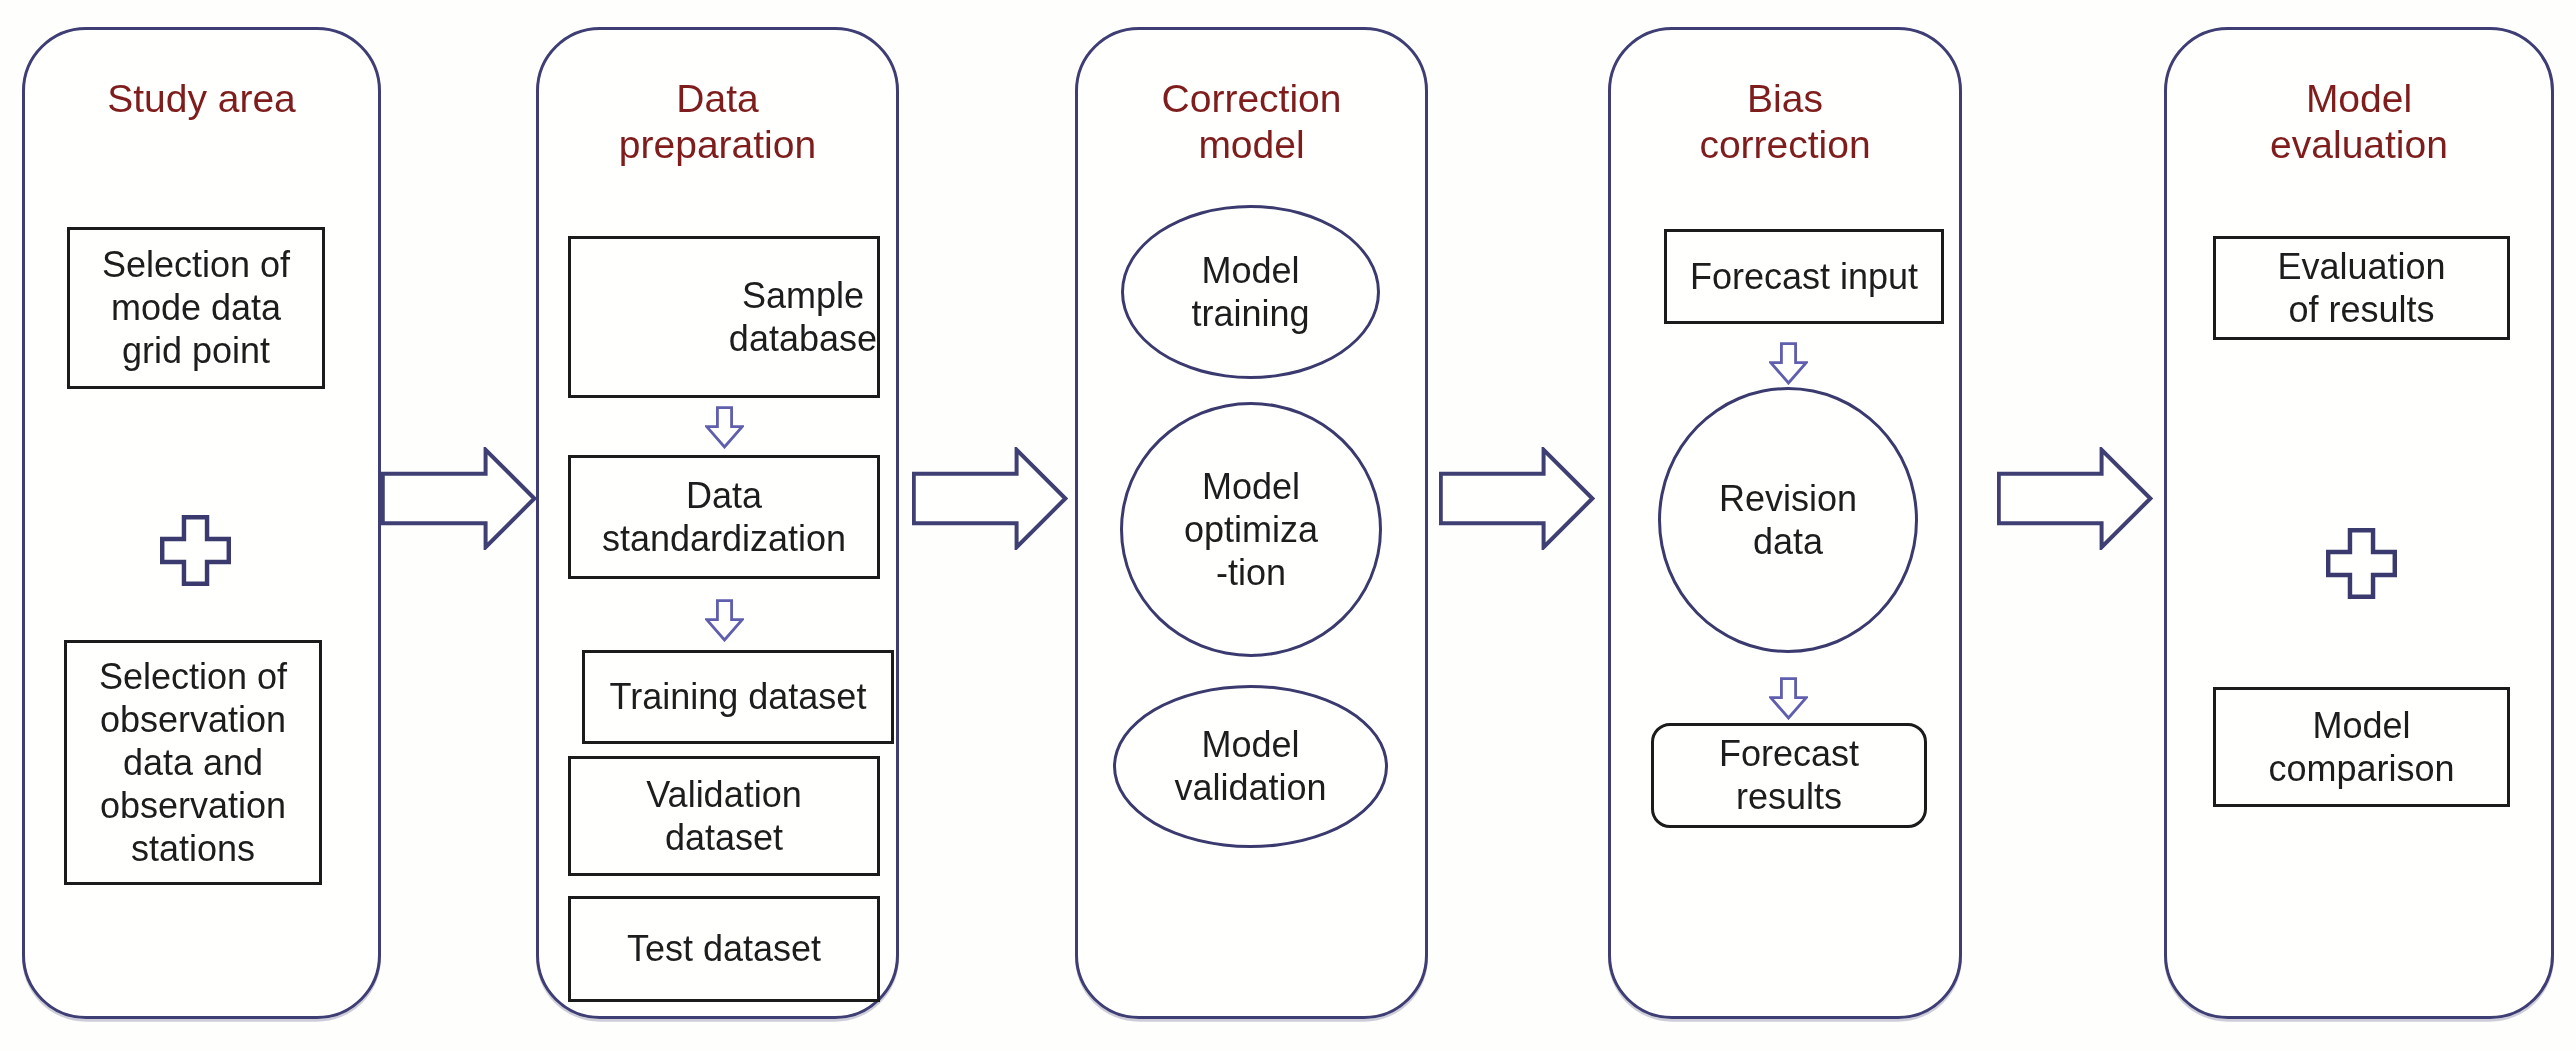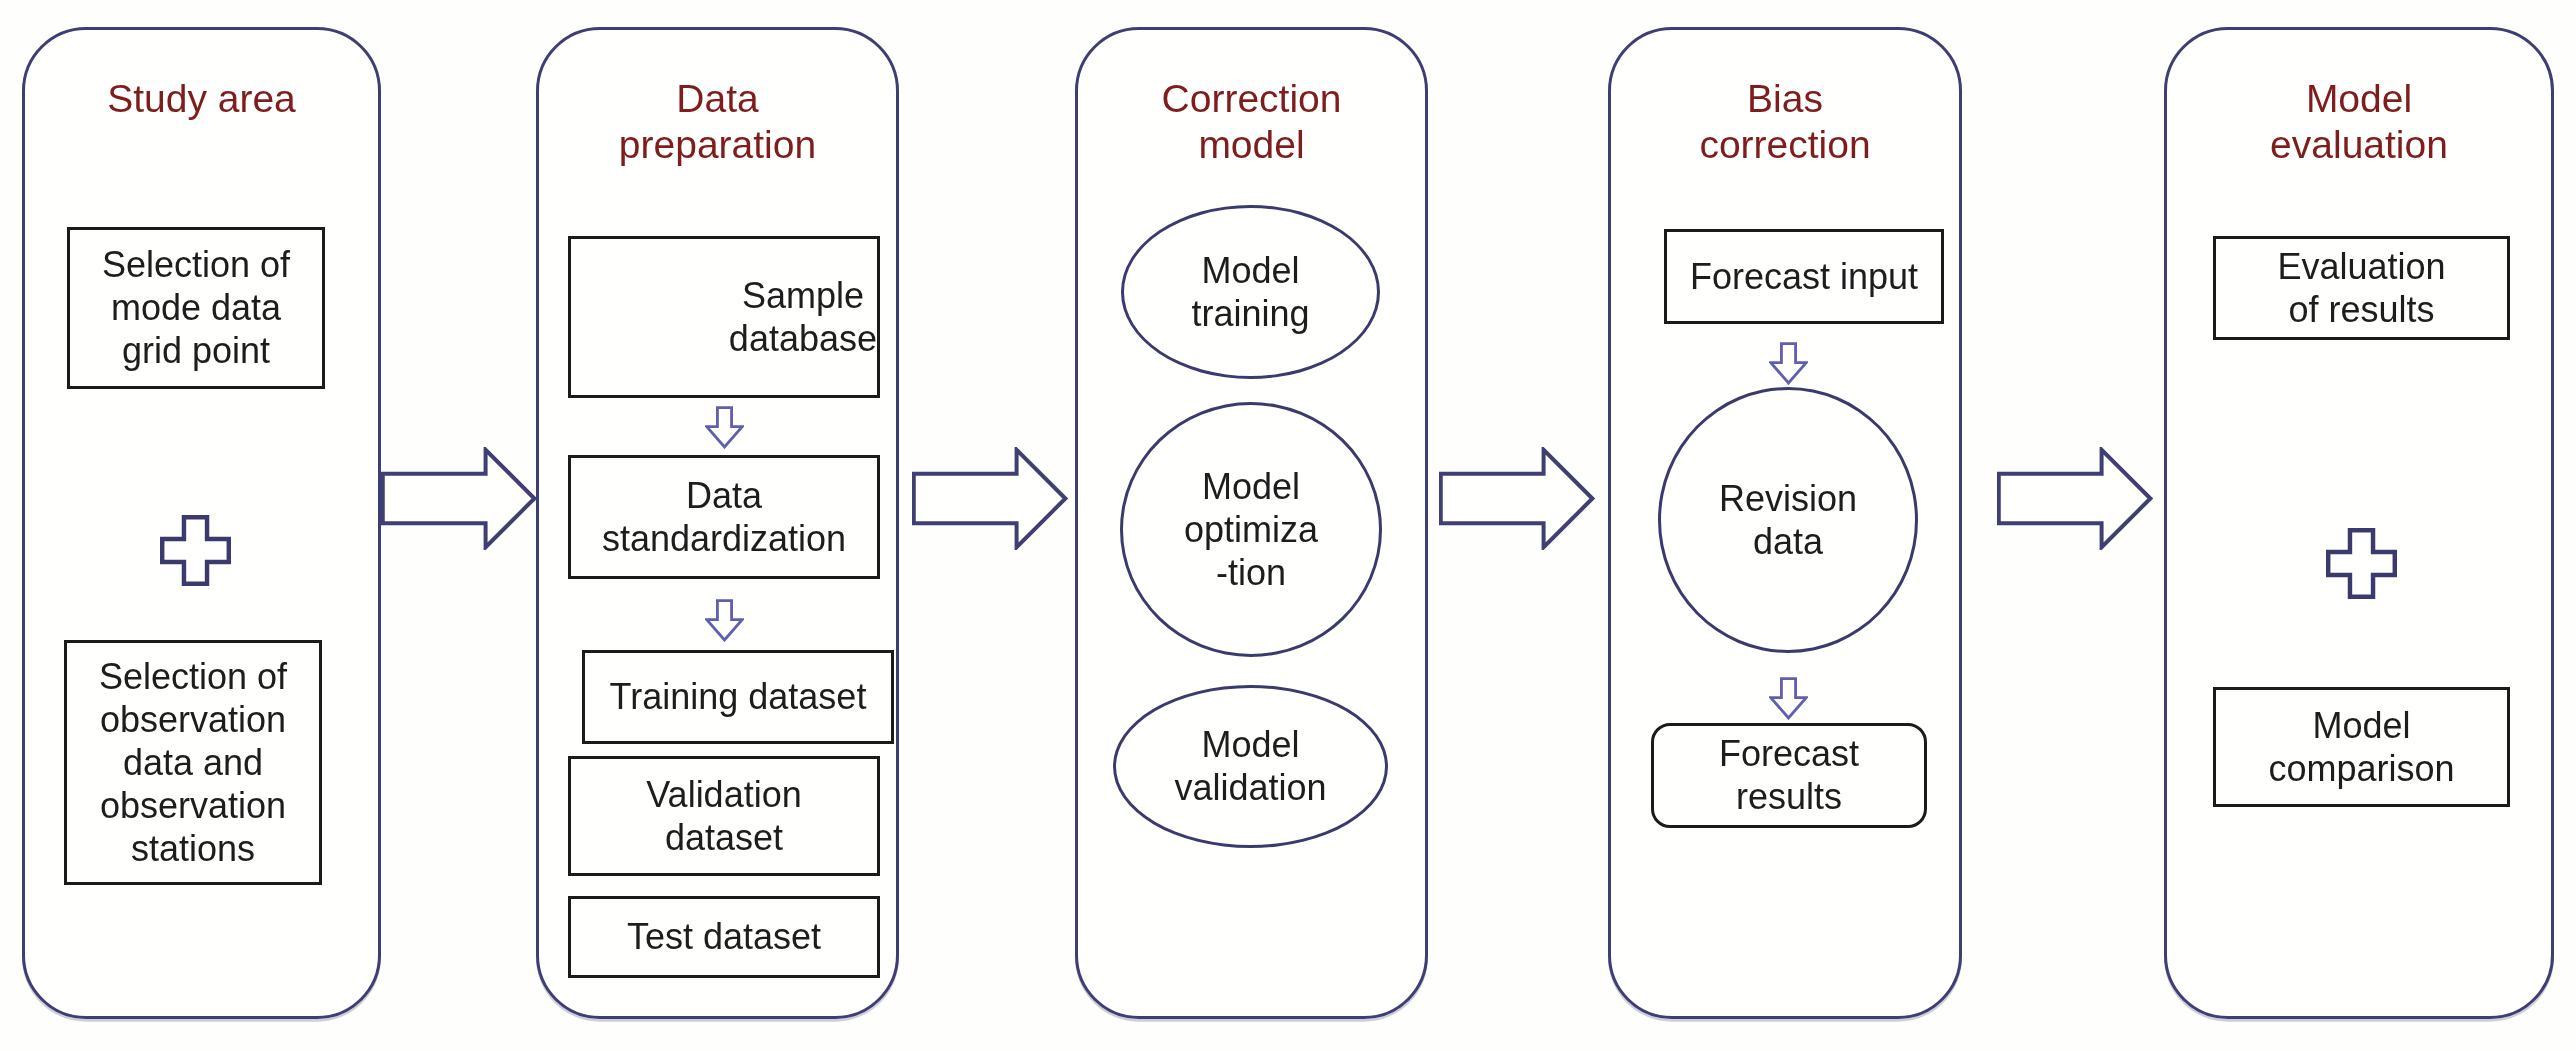--- a/index.html
+++ b/index.html
@@ -99,21 +99,21 @@
     <svg class="icon" style="left:166px;top:569px;" width="39" height="43" viewBox="0 0 44 48">
       <polygon points="14,1.5 30,1.5 30,23 42,23 22,46 2,23 14,23" fill="#fffffe" stroke="#5f5fae" stroke-width="3.2"></polygon>
     </svg>
     <div class="flow-box" style="left:43px;top:620px;width:312px;height:94px;">
       <span class="flow-text">Training dataset</span>
     </div>
     <div class="flow-box" style="left:29px;top:726px;width:312px;height:120px;">
       <span class="flow-text">Validation
 dataset</span>
     </div>
-    <div class="flow-box" style="left:29px;top:866px;width:312px;height:82px;">
+    <div class="flow-box" style="left:29px;top:866px;width:312px;height:106px;">
       <span class="flow-text">Test dataset</span>
     </div>
   </section>
 
   <svg class="icon" style="left:912px;top:447px;" width="156" height="103" viewBox="0 0 176 116">
     <polygon points="2,30 118,30 118,3 173,58 118,113 118,86 2,86" fill="#fffffe" stroke="#3f3f73" stroke-width="4.5"></polygon>
   </svg>
 
   <section class="panel" style="left:1075px;width:353px;">
     <h2 class="panel-title">Correction

